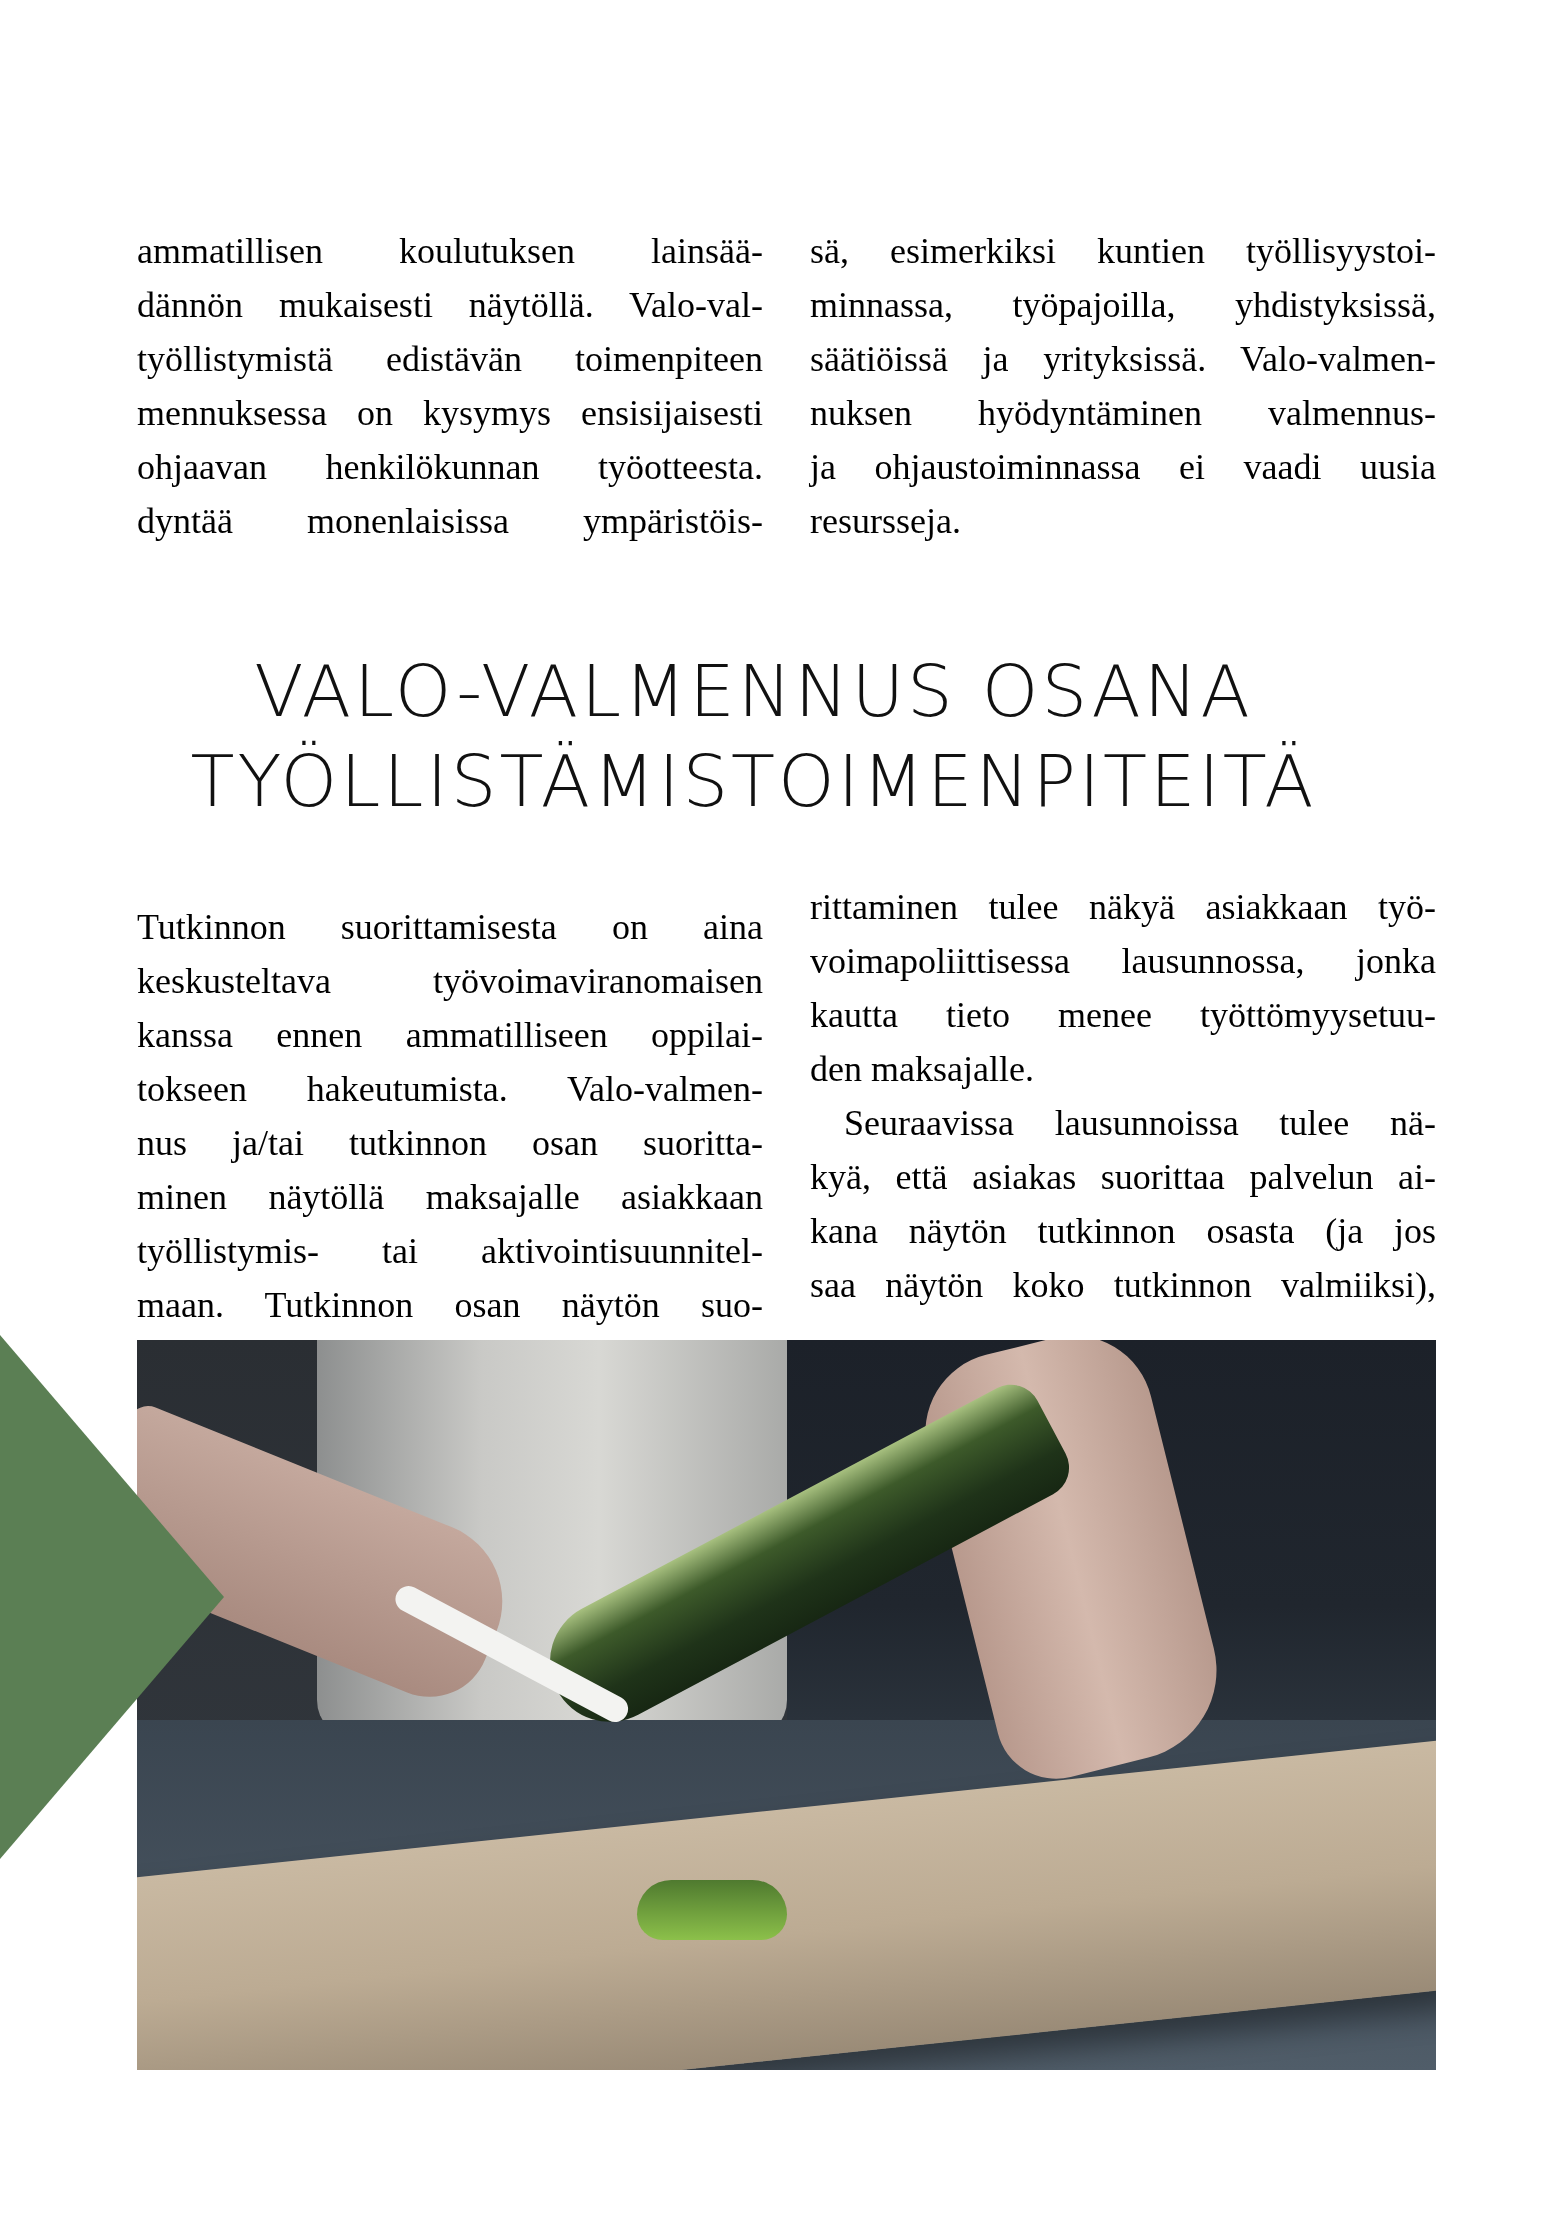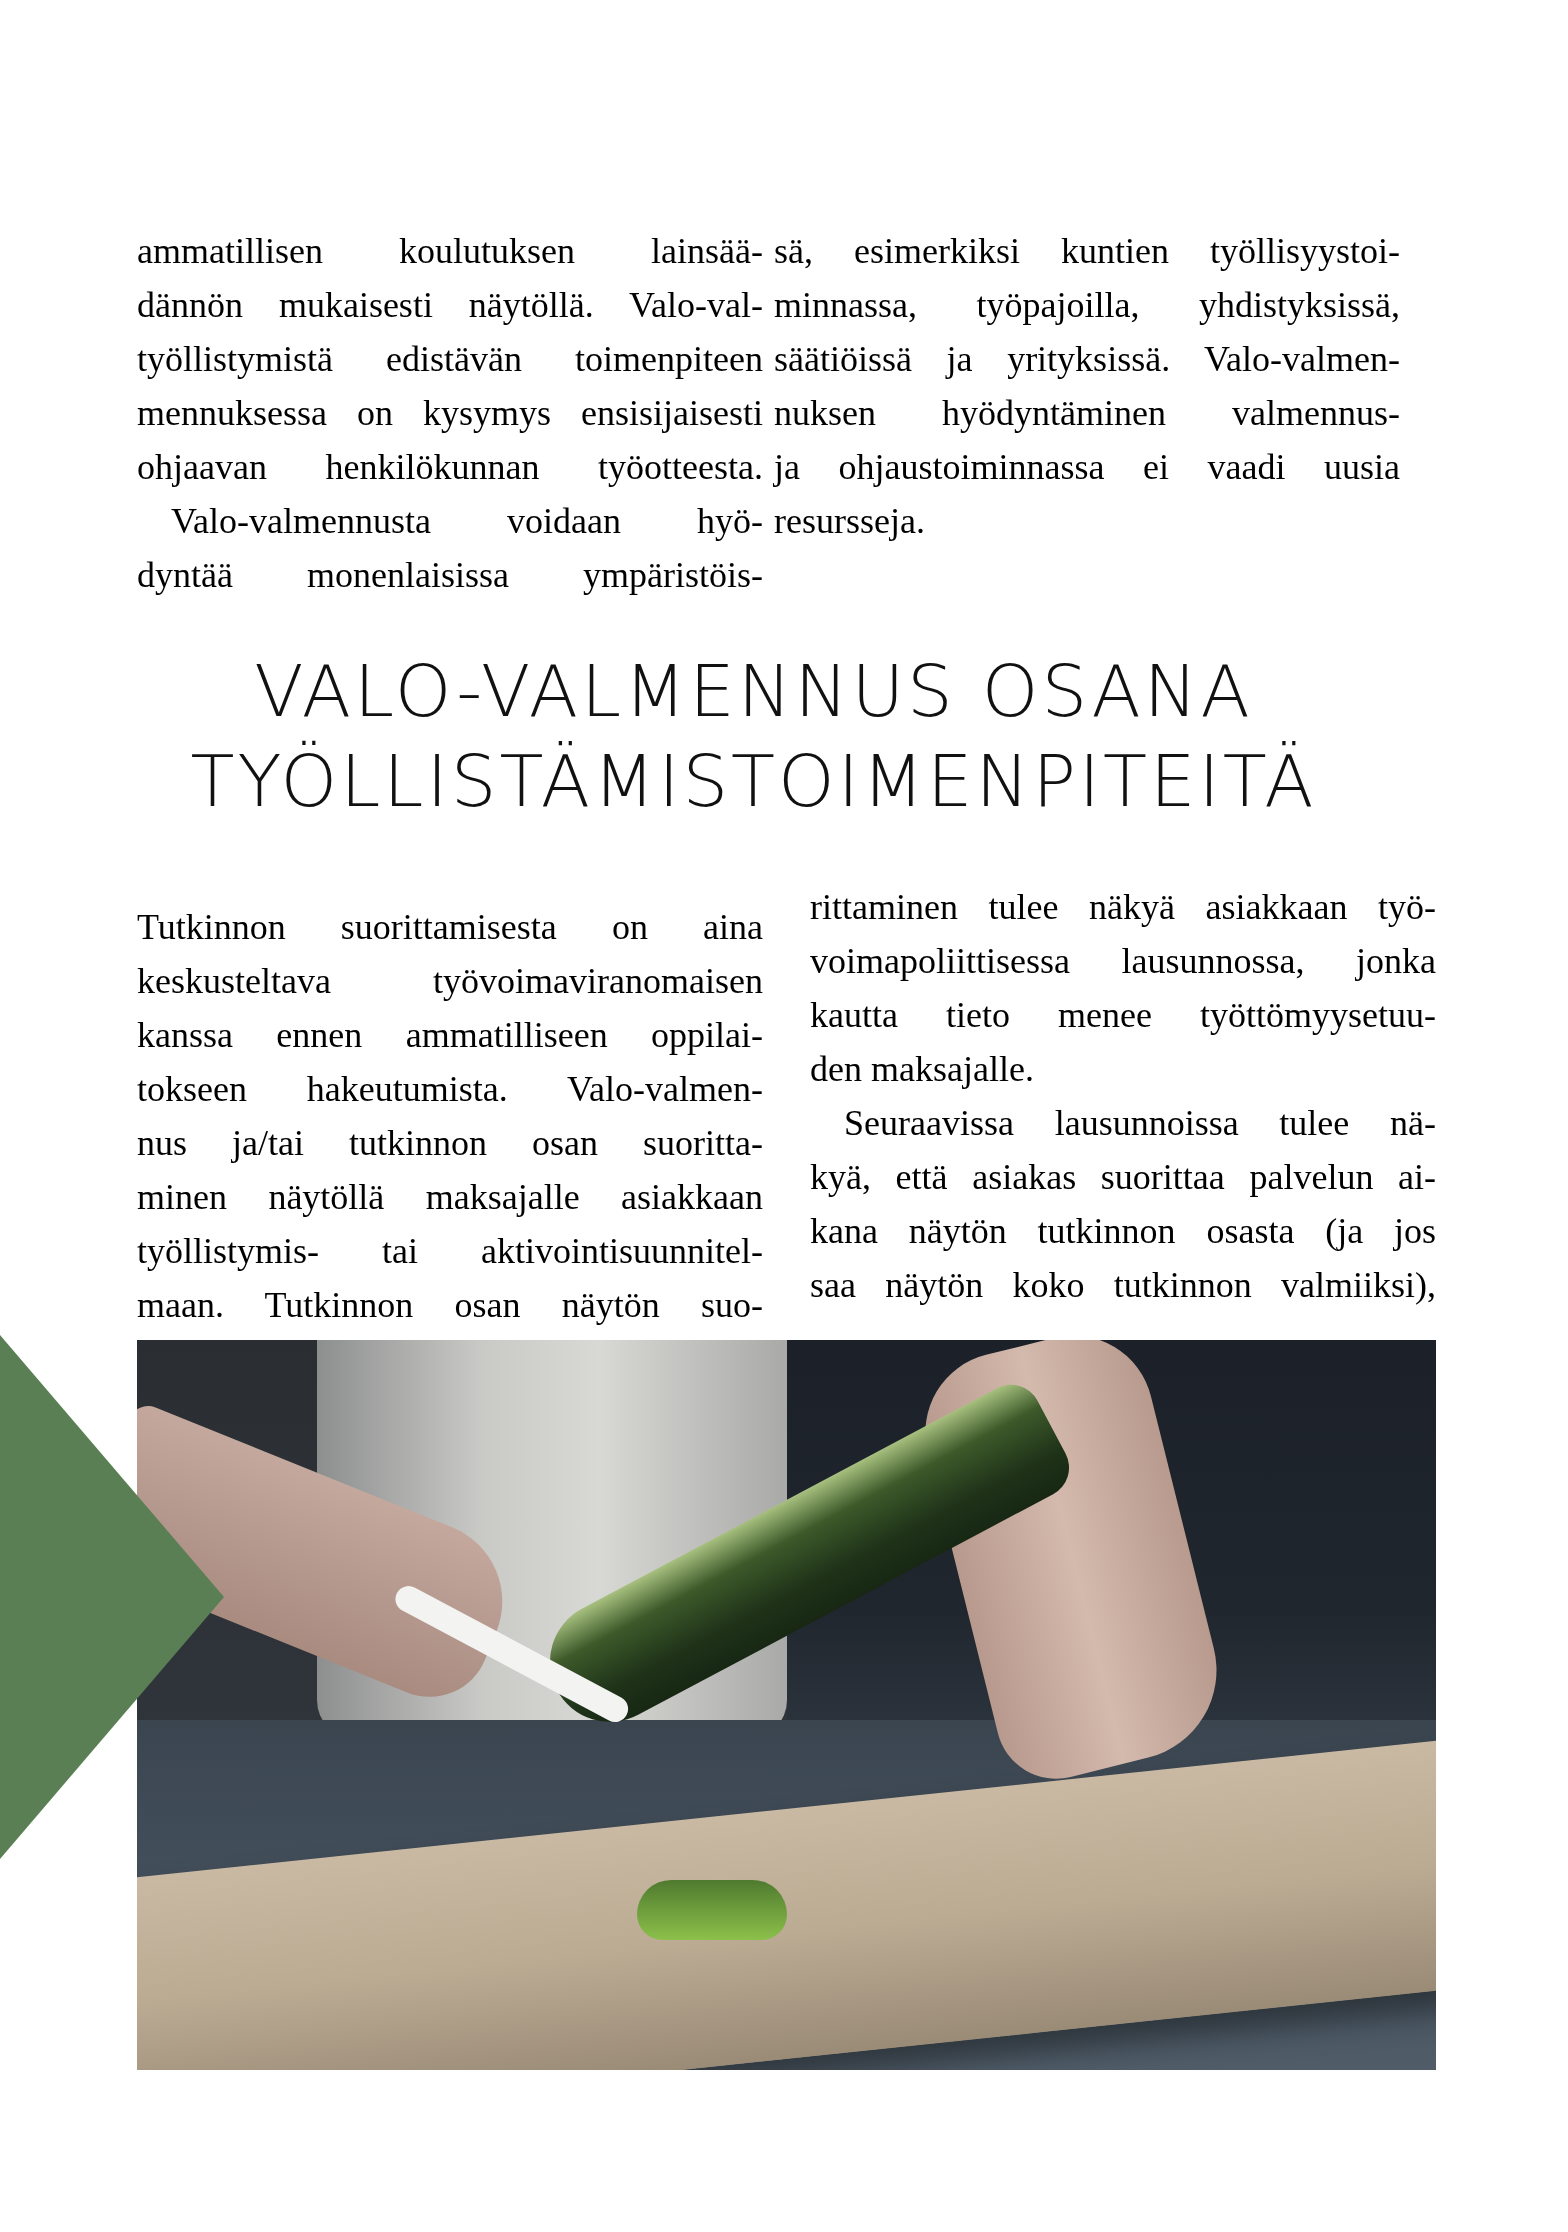--- a/index.html
+++ b/index.html
@@ -11,21 +11,21 @@
     font-size: 36px;
     line-height: 54px;
     color: #000000;
     text-align: justify;
     text-align-last: justify;
   }
   .col .line { display: block; height: 54px; white-space: nowrap; overflow: visible; text-align: justify; text-align-last: justify; }
   .col .line.last { text-align-last: left; }
   .col .line.indent { padding-left: 34px; }
   #top-left { left: 137px; top: 224px; }
-  #top-right { left: 774px; top: 224px; }
+  #top-right { left: 810px; top: 224px; }
   #bot-left { left: 137px; top: 900px; }
   #bot-right { left: 810px; top: 880px; }
 
   .heading {
     position: absolute; left: 0; width: 1507px; top: 646px;
     text-align: center;
     font-family: "DejaVu Sans", "Liberation Sans", sans-serif;
     font-weight: 200;
     font-size: 72px;
     line-height: 90px;
@@ -95,21 +95,20 @@
 </style>
 </head>
 <body>
 
 <div id="top-left" class="col">
   <span class="line">ammatillisen koulutuksen lainsää-</span>
   <span class="line">dännön mukaisesti näytöllä. Valo-val-</span>
   <span class="line">työllistymistä edistävän toimenpiteen</span>
   <span class="line">mennuksessa on kysymys ensisijaisesti</span>
   <span class="line">ohjaavan henkilökunnan työotteesta.</span>
-  <span class="line indent">Valo-valmennusta voidaan hyö-</span>
   <span class="line">dyntää monenlaisissa ympäristöis-</span>
 </div>
 
 <div id="top-right" class="col">
   <span class="line">sä, esimerkiksi kuntien työllisyystoi-</span>
   <span class="line">minnassa, työpajoilla, yhdistyksissä,</span>
   <span class="line">säätiöissä ja yrityksissä. Valo-valmen-</span>
   <span class="line">nuksen hyödyntäminen valmennus-</span>
   <span class="line">ja ohjaustoiminnassa ei vaadi uusia</span>
   <span class="line last">resursseja.</span>

